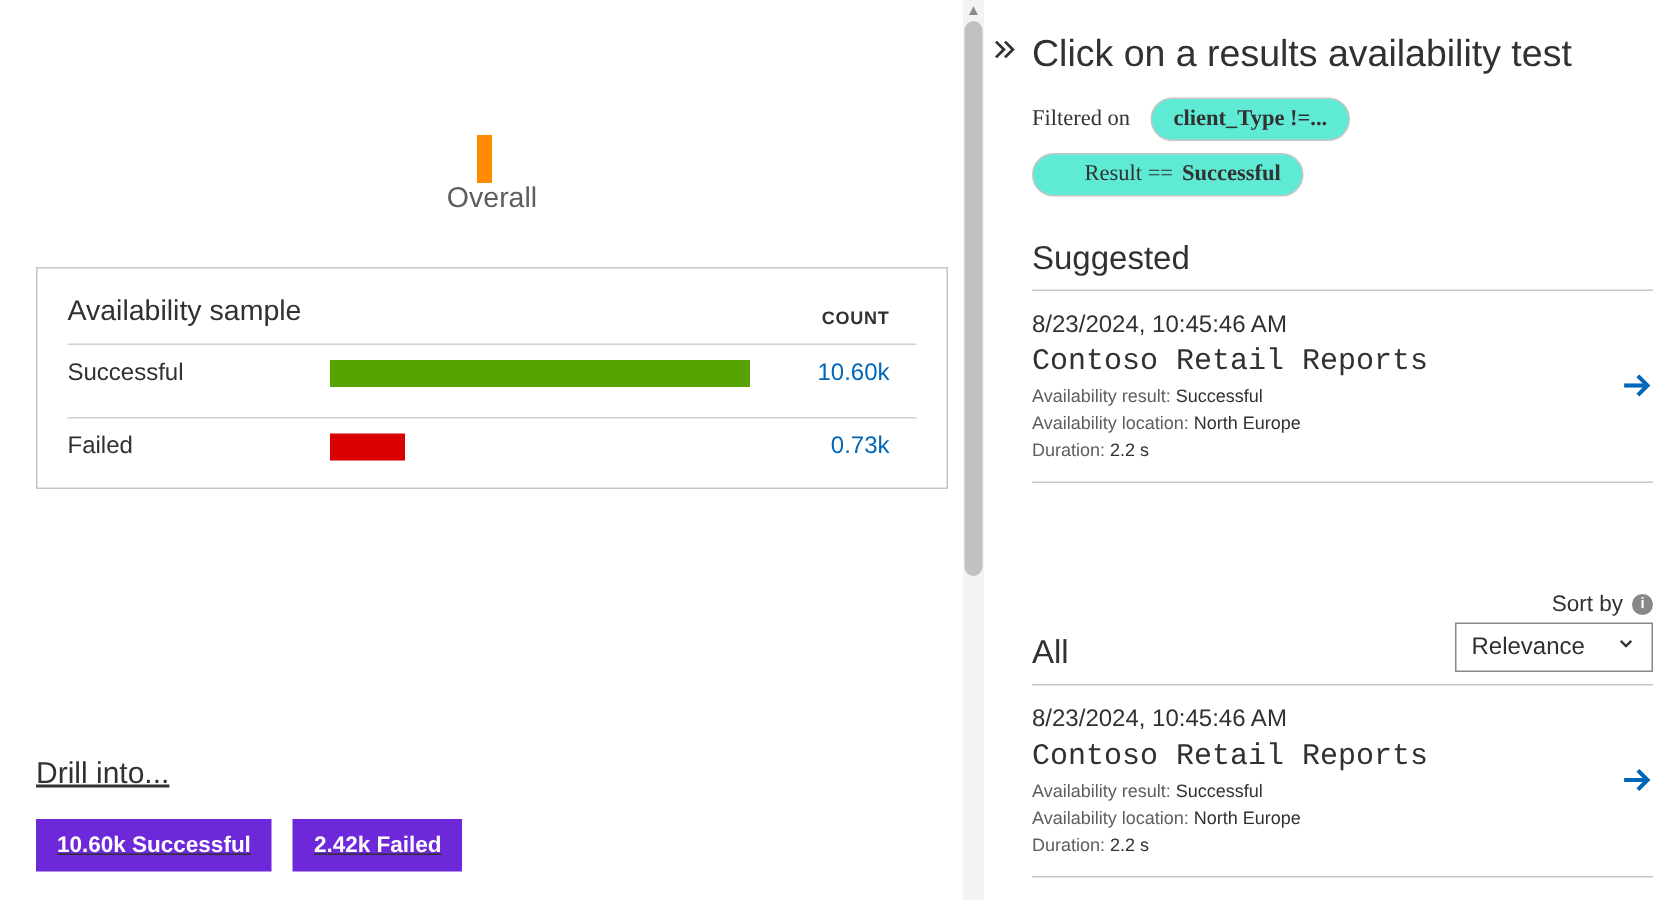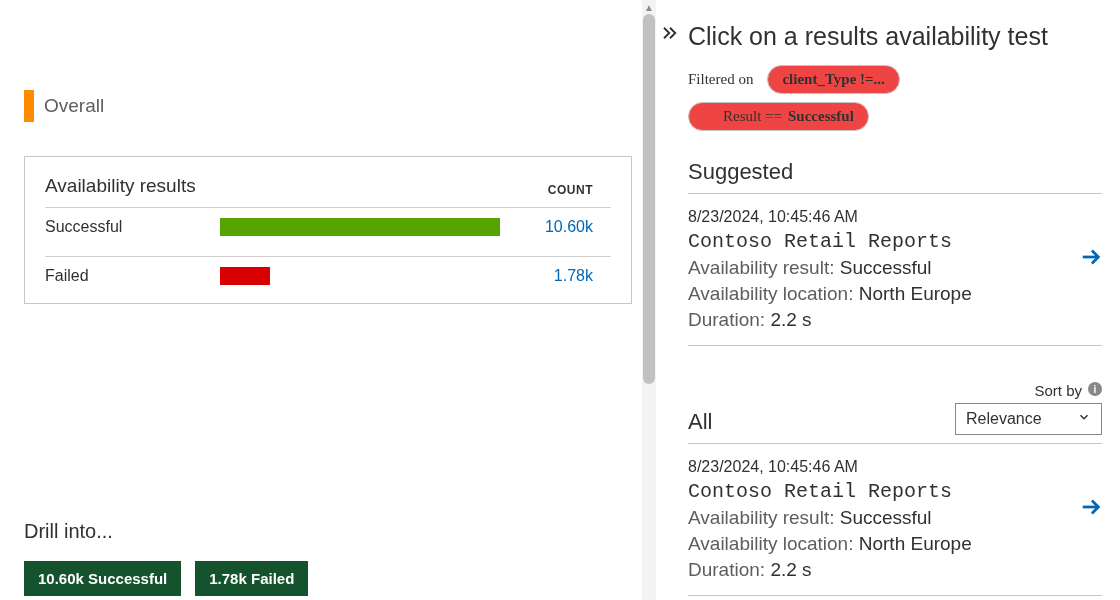--- a/index.html
+++ b/index.html
@@ -18,21 +18,21 @@
   .scrollbar-thumb {
     position:absolute; top:0; left:1px; width:12px; height:370px;
     background:#c1c1c1; border-radius:6px;
   }
   .scrollbar-up {
     position:absolute; top:0; left:0; width:14px; height:14px;
     display:flex; align-items:center; justify-content:center;
     color:#8a8a8a; font-size:10px;
   }
 
-  .section-title-row { display:flex; align-items:center; margin-top:90px; }
+  .section-title-row { display:flex; align-items:center; margin-top:90px;flex-direction:column; }
   .orange-bar { width:10px; height:32px; background:#ff8c00; margin-right:10px; }
   .section-title { font-size:19px; color:#605e5c; font-weight:400; }
 
   .card {
     border:1px solid #c8c6c4; margin-top:34px; padding:18px 20px 8px 20px;
   }
   .card-head { display:flex; align-items:flex-end; justify-content:space-between; }
   .card-title { font-size:19px; font-weight:400; }
   .count-head { font-size:12px; font-weight:700; letter-spacing:0.5px; color:#323130; padding-right:18px;margin-left:48px; }
 
@@ -41,107 +41,107 @@
     margin-top:10px;
   }
   .row:first-of-type { margin-top:12px; }
   .row-label { width:175px; font-size:16px; }
   .bar-cell { width:290px; }
   .bar { height:18px; }
   .bar.green { background:#57a300; width:280px; }
   .bar.red   { background:#d80000; width:50px;  }
   .row-count { margin-left:auto; color:#0067b8; font-size:16px; padding-right:18px; }
 
-  .drill-area { position:absolute; bottom:4px; left:24px; }
+  .drill-area { position:absolute; bottom:19px; left:24px;text-decoration:underline; }
   .drill-title { font-size:20px; margin-bottom:18px; }
   .drill-buttons { display:flex; gap:14px; }
   .btn-primary {
-    background:#14532d; color:#fff; padding:9px 14px; font-size:15px; font-weight:600;
+    background:#6d28d9; color:#fff; padding:9px 14px; font-size:15px; font-weight:600;
     cursor:pointer;
   }
 
   
   .collapse {
     width:28px; padding-top:24px; display:flex; justify-content:center;
   }
   .collapse svg { cursor:pointer; }
 
   
   .right { flex:1; padding:22px 18px 0 4px; position:relative; }
   .pane-title { font-size:25px; font-weight:400; margin-bottom:14px; }
 
   .filter-row { display:flex; align-items:center; gap:14px; flex-wrap:wrap; margin-bottom:8px;font-family:Liberation Serif, serif; }
   .filter-label { font-size:15px; color:#323130; }
   .chip {
-    border:1px solid #c8c6c4; background:#ef4444; border-radius:16px;
+    border:1px solid #c8c6c4; background:#5eead4; border-radius:16px;
     padding:5px 14px; font-size:15px; display:inline-flex; align-items:flex-end;
   }
   .chip .op { margin-right:6px;margin-left:20px; }
   .chip .val { font-weight:700; }
 
   .subhead { font-size:22px; font-weight:400; margin-top:28px; }
 
   .all-head { display:flex; align-items:flex-end; justify-content:space-between; margin-top:36px; }
   .sort-box { text-align:right; }
-  .sort-label { font-size:15px; color:#323130; display:flex; justify-content:flex-end; gap:6px; }
+  .sort-label { font-size:15px; color:#323130; display:flex; align-items:center; justify-content:flex-end; gap:6px;margin-top:36px; }
   .info-dot { width:14px; height:14px; border-radius:50%; background:#8a8886; color:#fff; font-size:10px; display:inline-flex; align-items:center; justify-content:center; font-weight:700; }
   .sort-select {
-    border:1px solid #8a8886; padding:6px 10px; font-size:16px; width:147px;
+    border:1px solid #8a8886; padding:6px 10px; font-size:16px; width:132px;
     display:flex; align-items:center; justify-content:space-between; margin-top:4px;
   }
 
   .entry {
     border-top:1px solid #c8c6c4; border-bottom:1px solid #c8c6c4;
     margin-top:8px; padding:14px 6px 14px 0; position:relative;
   }
   .entry-ts { font-size:16px; }
   .entry-name { font-family:"Consolas","Courier New",monospace; font-size:20px; margin-top:4px; }
-  .kv { font-size:19px; color:#605e5c; margin-top:4px; }
+  .kv { font-size:12px; color:#605e5c; margin-top:4px; }
   .kv .v { color:#323130; }
   .go-arrow {
     position:absolute; right:0; top:52px; color:#0067b8;
   }
   .go-arrow svg { width:22px; height:22px; }
 </style>
 </head>
 <body>
 
 <div class="left">
 
   <div class="section-title-row">
     <div class="orange-bar"></div>
     <div class="section-title">Overall</div>
   </div>
 
   <div class="card">
     <div class="card-head">
-      <div class="card-title">Availability results</div>
+      <div class="card-title">Availability sample</div>
       <div class="count-head">COUNT</div>
     </div>
     <div class="row">
       <div class="row-label">Successful</div>
       <div class="bar-cell">
         <div class="bar green"></div>
       </div>
       <div class="row-count">10.60k</div>
     </div>
     <div class="row">
       <div class="row-label">Failed</div>
       <div class="bar-cell">
         <div class="bar red"></div>
       </div>
-      <div class="row-count">1.78k</div>
+      <div class="row-count">0.73k</div>
     </div>
   </div>
 
   <div class="drill-area">
     <div class="drill-title">Drill into...</div>
     <div class="drill-buttons">
       <div class="btn-primary">10.60k Successful</div>
-      <div class="btn-primary">1.78k Failed</div>
+      <div class="btn-primary">2.42k Failed</div>
     </div>
   </div>
 
   <div class="scrollbar-track">
     <div class="scrollbar-up">▲</div>
     <div class="scrollbar-thumb" style="top:14px;"></div>
   </div>
 </div>
 
 <div class="collapse">

